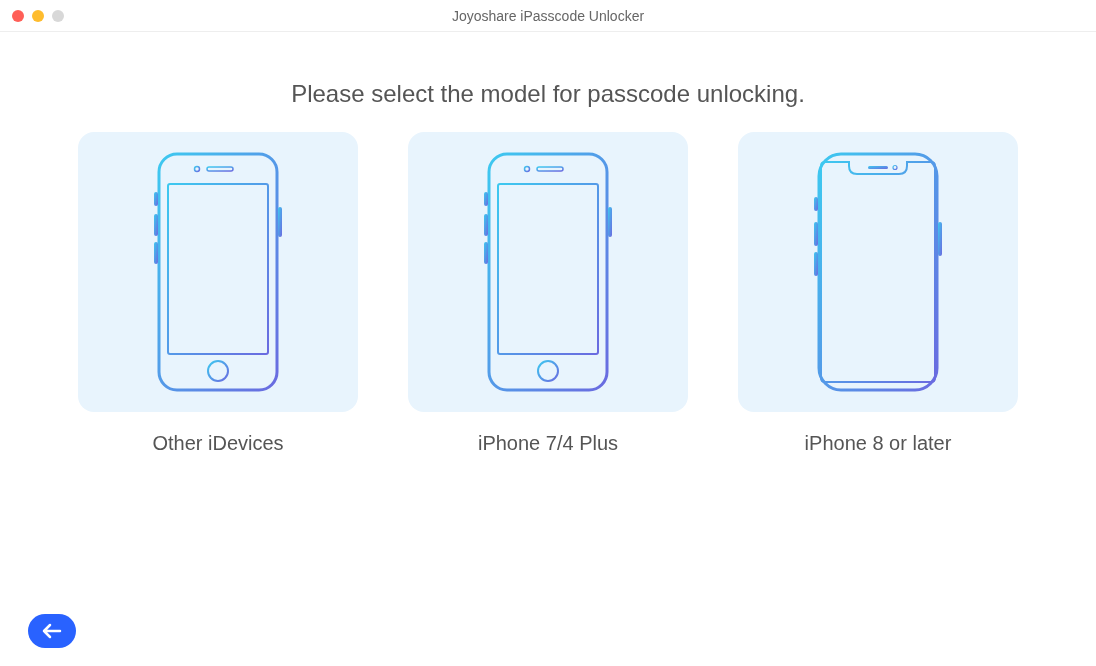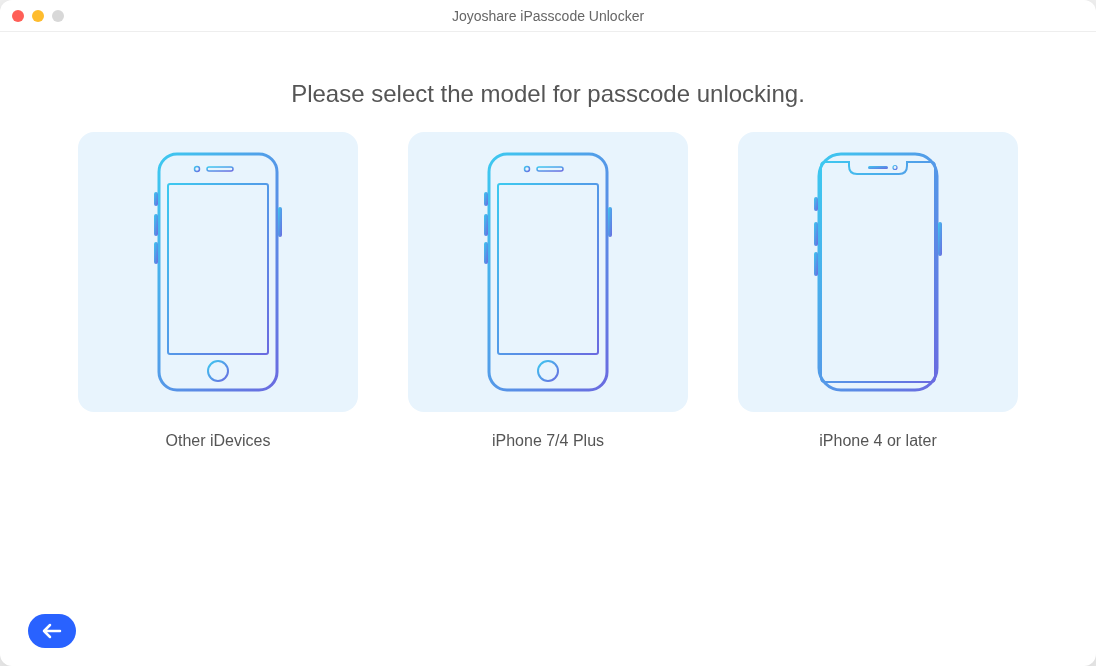--- a/index.html
+++ b/index.html
@@ -7,21 +7,21 @@
       width: 1096px;
       height: 666px;
       font-family: -apple-system, BlinkMacSystemFont, "Segoe UI", Helvetica, Arial, sans-serif;
       background: #f5f5f5;
       overflow: hidden;
     }
     .window {
       width: 1096px;
       height: 666px;
       background: #ffffff;
-      border-radius: 12px;
+      border-radius: 0;
       box-shadow: 0 10px 40px rgba(0,0,0,0.2);
       display: flex;
       flex-direction: column;
       overflow: hidden;
     }
     .titlebar {
       height: 32px;
       display: flex;
       align-items: center;
       position: relative;
@@ -78,21 +78,21 @@
       width: 280px;
       height: 280px;
       background: #e8f4fd;
       border-radius: 16px;
       display: flex;
       align-items: center;
       justify-content: center;
     }
     .option-label {
       margin-top: 20px;
-      font-size: 16px;
+      font-size: 20px;
       color: #555;
     }
     .back-btn {
       position: absolute;
       left: 28px;
       bottom: 18px;
       width: 48px;
       height: 34px;
       background: #2962ff;
       border-radius: 17px;
@@ -179,21 +179,21 @@
             <rect x="6" y="2" width="118" height="236" rx="22" fill="none" stroke="url(#g3)" stroke-width="3"></rect>
             <path d="M 12 10 L 36 10 L 36 14 Q 36 22 44 22 L 86 22 Q 94 22 94 14 L 94 10 L 118 10 Q 122 10 122 14 L 122 226 Q 122 230 118 230 L 12 230 Q 8 230 8 226 L 8 14 Q 8 10 12 10 Z" fill="none" stroke="url(#g3)" stroke-width="2"></path>
             <rect x="55" y="14" width="20" height="3" rx="1.5" fill="url(#g3)"></rect>
             <circle cx="82" cy="15.5" r="2" fill="none" stroke="url(#g3)" stroke-width="1.2"></circle>
             <rect x="1" y="45" width="4" height="14" rx="2" fill="url(#g3)"></rect>
             <rect x="1" y="70" width="4" height="24" rx="2" fill="url(#g3)"></rect>
             <rect x="1" y="100" width="4" height="24" rx="2" fill="url(#g3)"></rect>
             <rect x="125" y="70" width="4" height="34" rx="2" fill="url(#g3)"></rect>
           </svg>
         </div>
-        <div class="option-label">iPhone 4 or later</div>
+        <div class="option-label">iPhone 8 or later</div>
       </div>
 
     </div>
 
     <div class="back-btn">
       <svg width="20" height="16" viewBox="0 0 20 16">
         <path d="M 8 2 L 2 8 L 8 14 M 2 8 L 18 8" fill="none" stroke="#fff" stroke-width="2.5" stroke-linecap="round" stroke-linejoin="round"></path>
       </svg>
     </div>
   </div>

